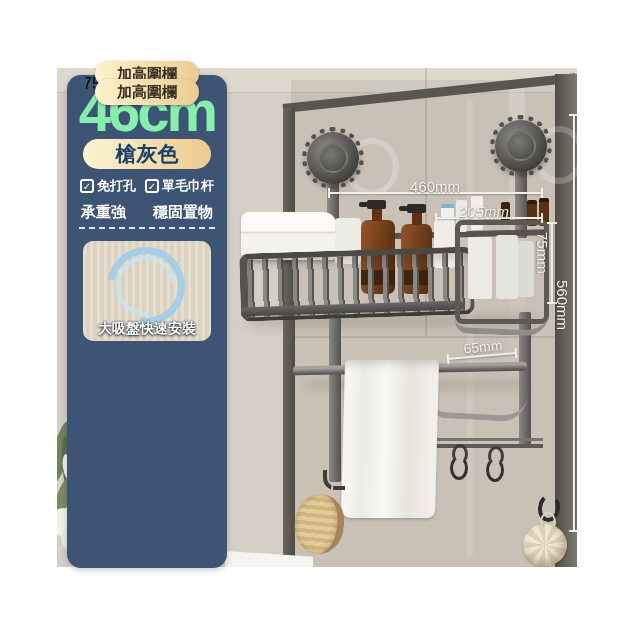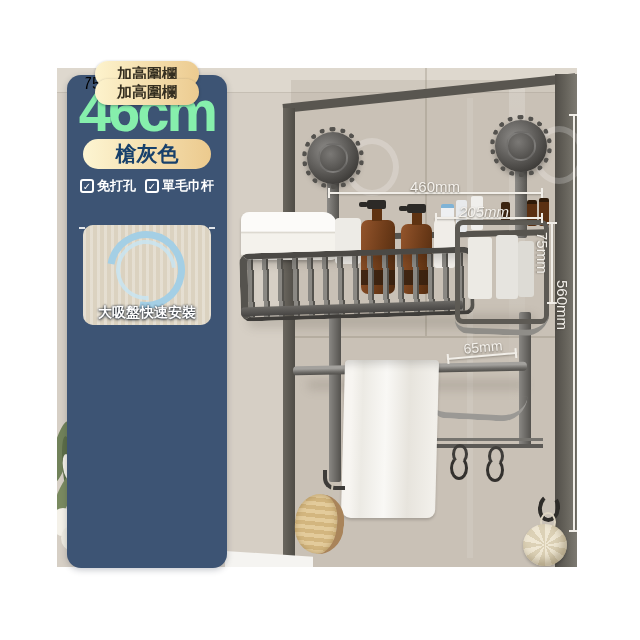--- a/index.html
+++ b/index.html
@@ -113,21 +113,21 @@
         color:#ffffff;font-size:15px;font-weight:bold;}
   .dash-sep{position:absolute;left:12px;top:152px;width:136px;border-top:2px dashed rgba(255,255,255,.85);}
   .fcard{position:absolute;left:16px;width:128px;border-radius:10px;}
   .fimg{position:relative;width:128px;border-radius:10px;overflow:hidden;}
   .cap-overlay{position:absolute;left:0;bottom:3px;width:100%;text-align:center;color:#ffffff;
         font-size:14px;font-weight:bold;text-shadow:0 1px 3px rgba(15,25,40,.95),0 0 2px rgba(15,25,40,.9);}
   .cap-pill{position:relative;margin:-14px auto 0;width:104px;height:26px;border-radius:13px;z-index:2;
         background:linear-gradient(90deg,#fdf3cd,#eccb90);display:flex;align-items:center;justify-content:center;
         color:#342e20;font-size:15px;font-weight:bold;box-shadow:0 1px 3px rgba(20,30,50,.4);}
   
-  .c1{top:150px;}
+  .c1{top:166px;}
   .c1 .fimg{height:100px;background:#dbd2c0;}
   .c1 .tex{position:absolute;inset:0;background:repeating-linear-gradient(90deg,rgba(255,255,255,.28) 0 3px,rgba(0,0,0,0) 3px 7px);}
   .ring1{position:absolute;left:24px;top:6px;width:78px;height:78px;border-radius:50%;border:7px solid #a4cfe5;border-left-color:transparent;transform:rotate(-35deg);box-sizing:border-box;}
   .ring2{position:absolute;left:33px;top:15px;width:60px;height:60px;border-radius:50%;border:4px solid rgba(200,230,243,.85);border-right-color:transparent;transform:rotate(40deg);box-sizing:border-box;}
   .c1cup{position:absolute;left:40px;top:22px;width:48px;height:48px;border-radius:50%;
         background:radial-gradient(circle at 38% 35%,#8e8c89,#57555") no-repeat;}
   .c1cup{background:radial-gradient(circle at 38% 35%,#8e8c89 0%,#5f5d5a 50%,#3a3835 85%);}
   .c1cup::before{content:"";position:absolute;inset:-5px;border-radius:50%;border:5px dotted #5c5a56;}
   .blue-arrow{position:absolute;width:0;height:0;border-style:solid;}
   .ba1{left:10px;top:24px;border-width:0 6px 12px 6px;border-color:transparent transparent #5fa9cc transparent;transform:rotate(-28deg);}
@@ -249,20 +249,24 @@
       <span class="check-item">
         <span class="cbox">✓</span>
         <span>免打孔</span>
       </span>
       <span class="check-item">
         <span class="cbox">✓</span>
         <span>單毛巾杆</span>
       </span>
     </div>
 
+    <div class="strong-row">
+      <span>承重強</span>
+      <span>穩固置物</span>
+    </div>
 
     <div class="dash-sep"></div>
 
     <div class="fcard c1">
       <div class="fimg">
         <div class="tex"></div>
         <div class="ring1"></div>
         <div class="ring2"></div>
         <div class="c1cup"></div>
         <div class="blue-arrow ba1"></div>

